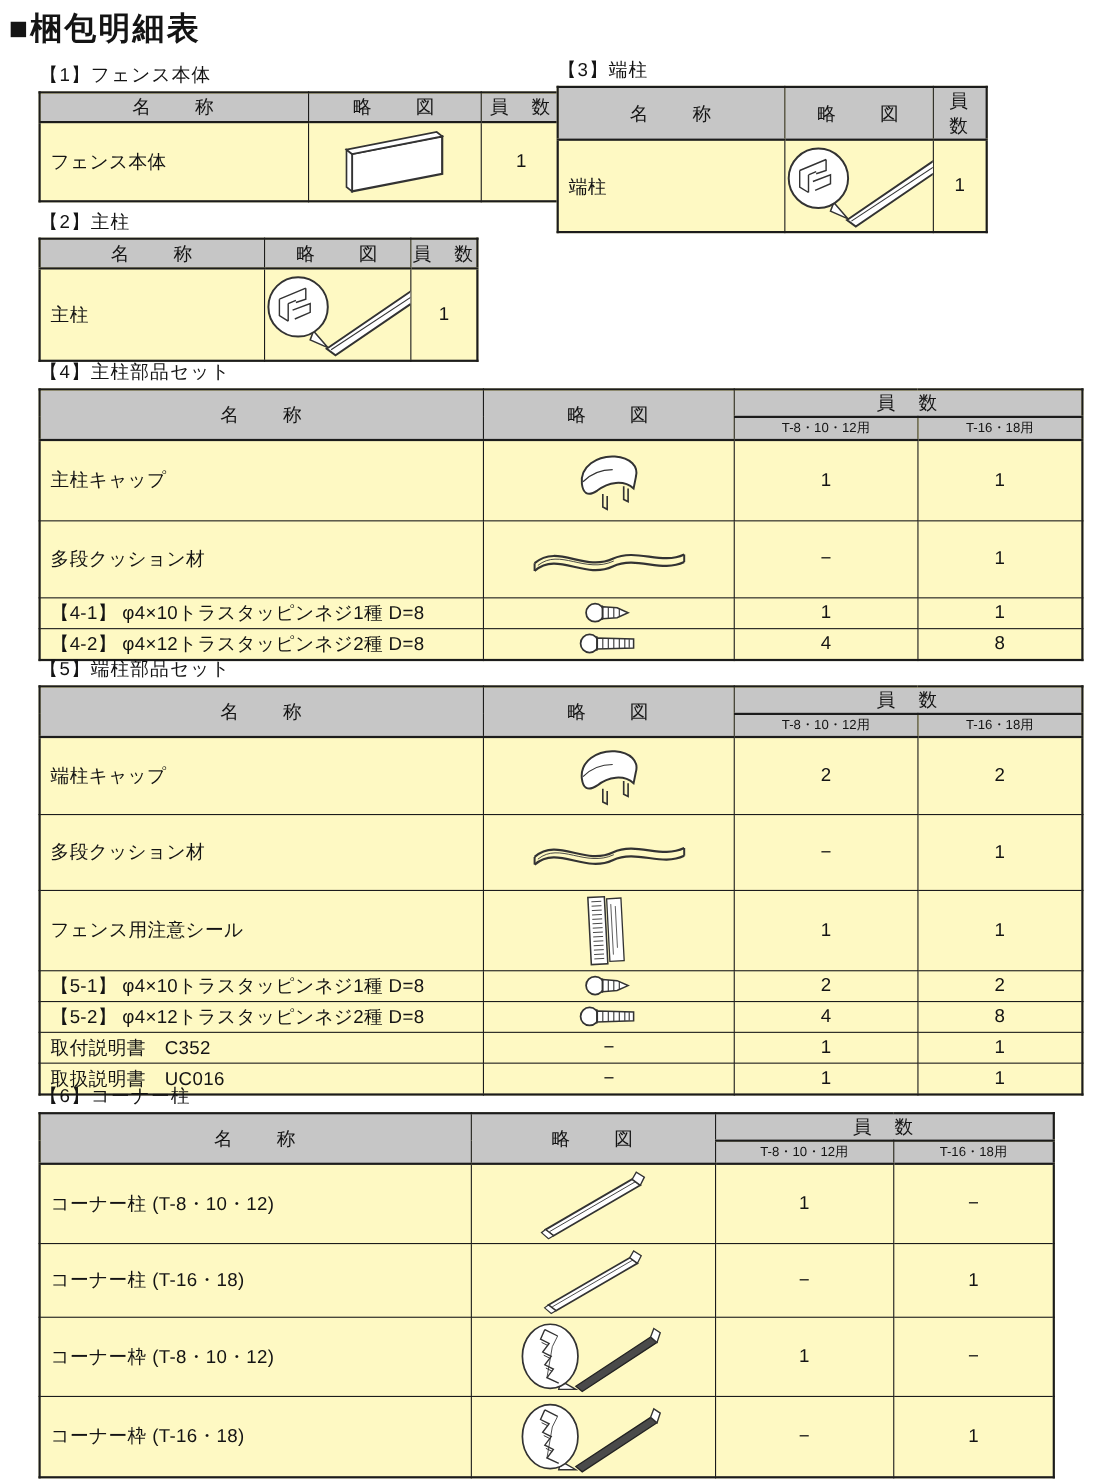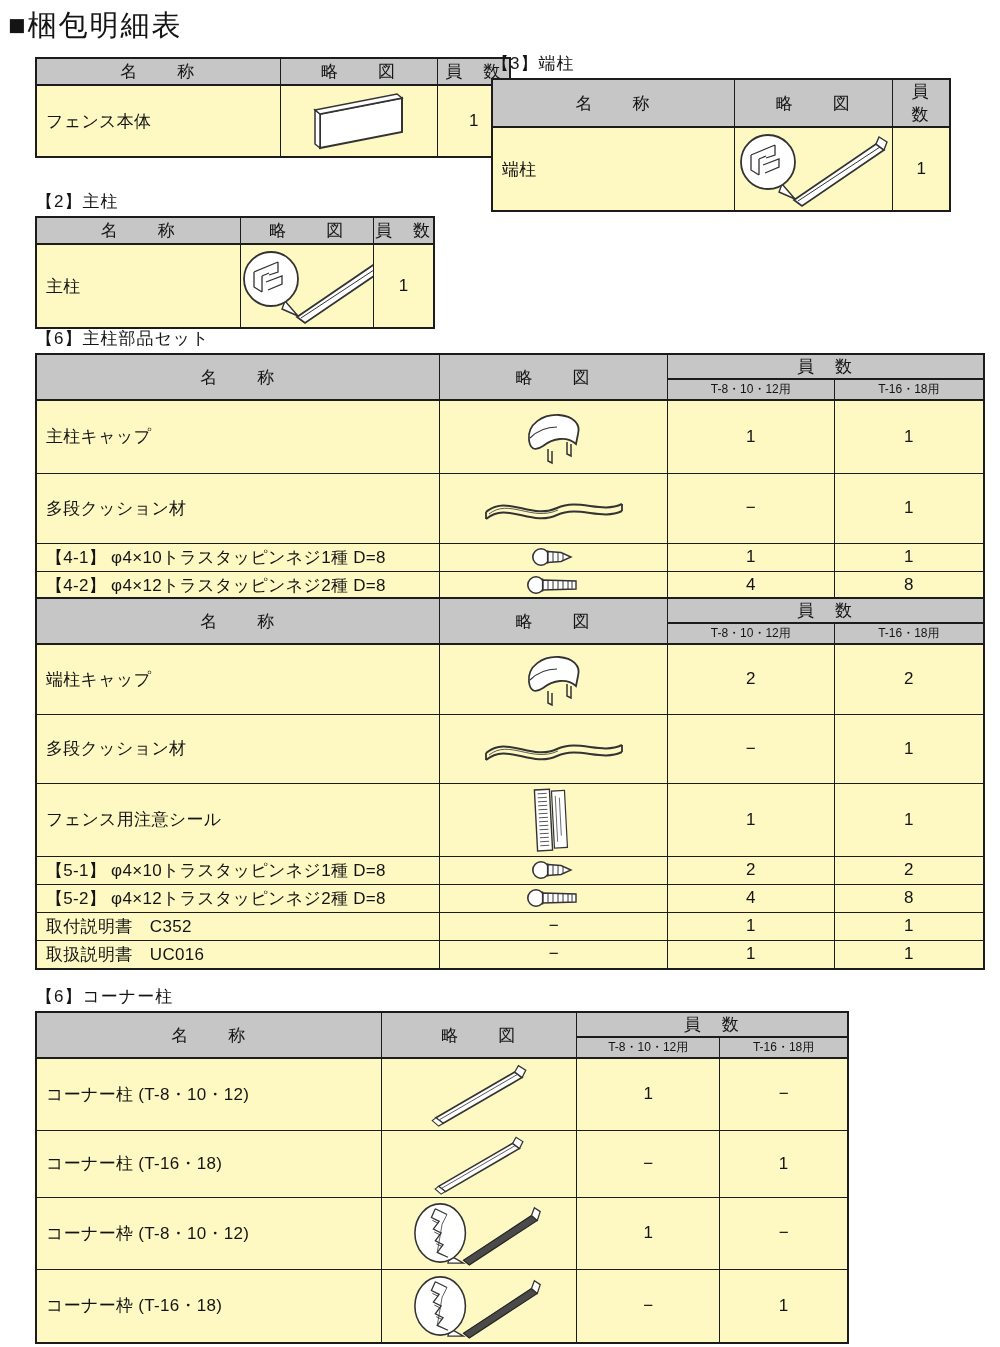--- a/index.html
+++ b/index.html
@@ -1,18 +1,18 @@
 <!DOCTYPE html>
 <html><head>
 <meta charset="utf-8">
 <style>
   html,body{margin:0;padding:0}
   body{width:1000px;height:1347px;position:relative;background:#fff;color:#141414;
        font-family:"Liberation Sans","DejaVu Sans",sans-serif}
-  .title{position:absolute;left:8px;top:6px;font-size:29px;font-weight:400;letter-spacing:2px;margin:0}
+  .title{position:absolute;left:8px;top:6px;font-size:29px;font-weight:700;letter-spacing:2px;margin:0}
   .sec{position:absolute}
   .cap{font-size:17px;letter-spacing:1px;margin:0 0 3px 1px}
   table{border-collapse:collapse;table-layout:fixed;width:100%;background:#fef9c3;border:2.4px solid #1c1c1c}
   th,td{border:1.6px solid #1c1c1c;font-weight:400;overflow:hidden;padding:0}
   thead th{background:#c6c6c6;font-size:17px;border-bottom-width:2.2px}
   thead th.main{letter-spacing:2px}
   thead th.sub{font-size:12px;letter-spacing:0}
   td.name{text-align:left;padding:2px 6px 2px 9px;font-size:17px;letter-spacing:.3px;vertical-align:middle}
   td.ctr{text-align:center;font-size:17px;vertical-align:middle}
   td.sk{text-align:center;vertical-align:middle;font-size:17px}
@@ -76,20 +76,21 @@
       <path d="M27,10 L39,16 M27,10 L23,19 L31,23 L25,31 L33,35 L27,43 L35,47 L29,55 L40,60" stroke="#333" stroke-width="1.3" fill="none"></path>
       <path d="M39,16 L34,26 L29,55" stroke="#333" stroke-width=".8" fill="none"></path>
       <path d="M24,22 l6,3 M26,34 l6,3 M28,46 l6,3" stroke="#333" stroke-width=".9"></path>
     </g>
   </defs>
 </svg>
 
 <h1 class="title">■梱包明細表</h1>
 
 <section class="sec" style="left:35px;top:57px;width:476px">
+  <div class="cap">【1】フェンス本体</div>
   <table>
     <colgroup>
         <col style="width:51.5%">
         <col style="width:33.3%">
         <col style="width:15.2%">
       </colgroup>
     <thead>
         <tr style="height:27px">
       <th class="main">名　　称</th>
       <th class="main">略　　図</th>
@@ -105,21 +106,21 @@
             <polygon points="16,62 11,58 11,24 16,28" fill="#fff" stroke="#333" stroke-width="1.5"></polygon>
             <polygon points="11,24 93,8 98,12 16,28" fill="#fff" stroke="#333" stroke-width="1.5"></polygon>
           </svg>
         </td>
         <td class="ctr">1</td>
       </tr>
     </tbody>
   </table>
 </section>
 
-<section class="sec" style="left:491px;top:52px;width:460px">
+<section class="sec" style="left:506px;top:52px;width:392px">
   <div class="cap">【3】端柱</div>
   <table>
     <colgroup>
         <col style="width:53%">
         <col style="width:34.5%">
         <col style="width:12.5%">
       </colgroup>
     <thead>
         <tr style="height:27px">
       <th class="main">名　　称</th>
@@ -164,21 +165,21 @@
               <use href="#g-post"></use>
             </svg>
         </td>
         <td class="ctr">1</td>
       </tr>
     </tbody>
   </table>
 </section>
 
 <section class="sec" style="left:35px;top:327px;width:950px">
-  <div class="cap">【6】主柱部品セット</div>
+  <div class="cap">【4】主柱部品セット</div>
   <table>
     <colgroup>
         <col style="width:42.6%">
         <col style="width:24%">
         <col style="width:17.6%">
         <col style="width:15.8%">
       </colgroup>
     <thead>
       <tr style="height:25px">
         <th class="main" rowspan="2">名　　称</th>
@@ -229,20 +230,21 @@
             </svg>
         </td>
         <td class="ctr">4</td>
         <td class="ctr">8</td>
       </tr>
     </tbody>
   </table>
 </section>
 
 <section class="sec" style="left:35px;top:597px;width:950px">
+  <div class="cap">【5】端柱部品セット</div>
   <table>
     <colgroup>
         <col style="width:42.6%">
         <col style="width:24%">
         <col style="width:17.6%">
         <col style="width:15.8%">
       </colgroup>
     <thead>
       <tr style="height:25px">
         <th class="main" rowspan="2">名　　称</th>
@@ -319,21 +321,21 @@
       <tr style="height:23px">
         <td class="name">取扱説明書　UC016</td>
         <td class="sk">−</td>
         <td class="ctr">1</td>
         <td class="ctr">1</td>
       </tr>
     </tbody>
   </table>
 </section>
 
-<section class="sec" style="left:35px;top:985px;width:814px">
+<section class="sec" style="left:35px;top:985px;width:924px">
   <div class="cap">【6】コーナー柱</div>
   <table>
     <colgroup>
         <col style="width:42.6%">
         <col style="width:24%">
         <col style="width:17.6%">
         <col style="width:15.8%">
       </colgroup>
     <thead>
       <tr style="height:25px">

